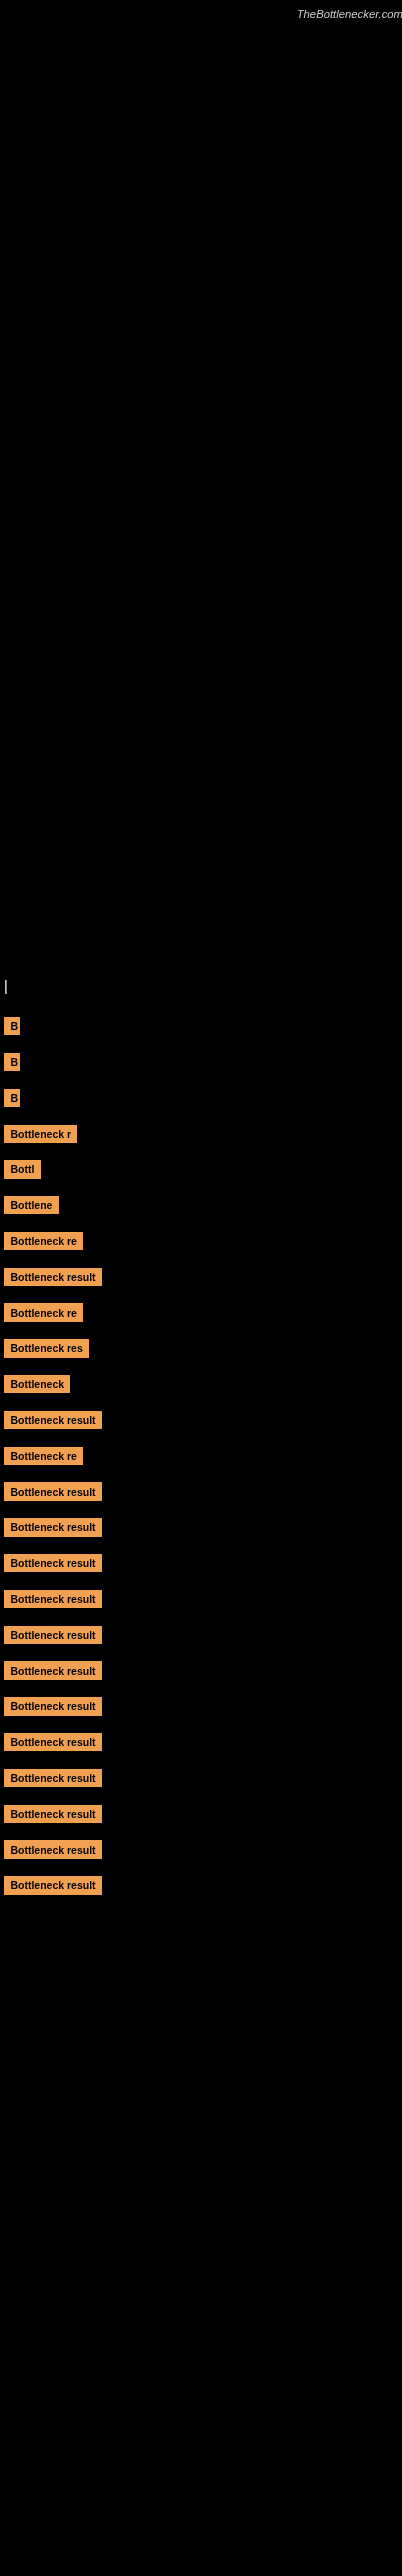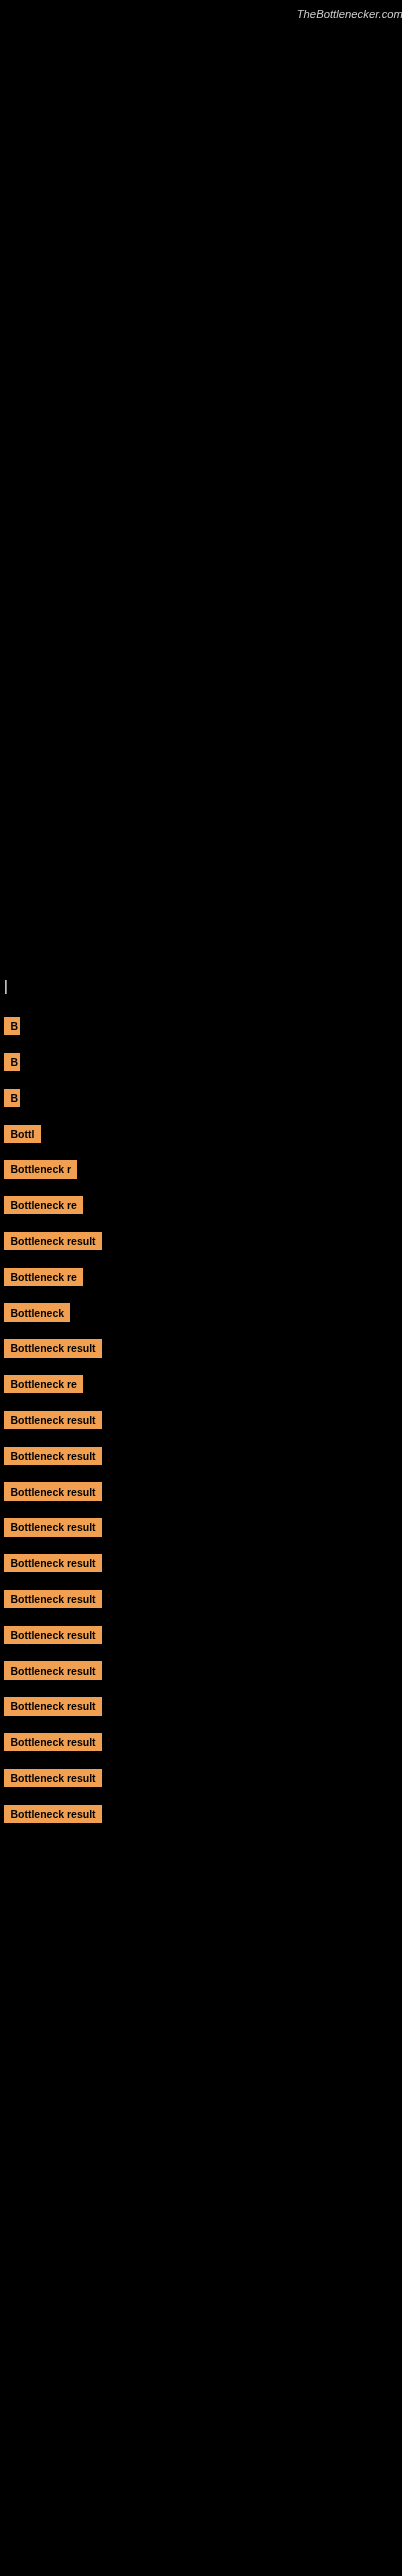--- a/index.html
+++ b/index.html
@@ -71,40 +71,46 @@
 
   <div class="result-row">
     <span class="result-label w-20">B</span>
   </div>
 
   <div class="result-row">
     <span class="result-label w-20">B</span>
   </div>
 
   <div class="result-row">
+    <span class="result-label" style="max-width:93px;">Bottleneck r</span>
+  </div>
+
+  <div class="result-row">
     <span class="result-label" style="max-width:48px;">Bottl</span>
   </div>
 
   <div class="result-row">
-    <span class="result-label" style="max-width:93px;">Bottleneck r</span>
+    <span class="result-label" style="max-width:68px;">Bottlene</span>
   </div>
-
 
   <div class="result-row">
     <span class="result-label" style="max-width:109px;">Bottleneck re</span>
   </div>
 
   <div class="result-row">
     <span class="result-label" style="max-width:133px;">Bottleneck result</span>
   </div>
 
   <div class="result-row">
     <span class="result-label" style="max-width:109px;">Bottleneck re</span>
   </div>
 
+  <div class="result-row">
+    <span class="result-label" style="max-width:117px;">Bottleneck res</span>
+  </div>
 
   <div class="result-row">
     <span class="result-label" style="max-width:85px;">Bottleneck</span>
   </div>
 
   <div class="result-row">
     <span class="result-label" style="max-width:141px;">Bottleneck result</span>
   </div>
 
   <div class="result-row">

